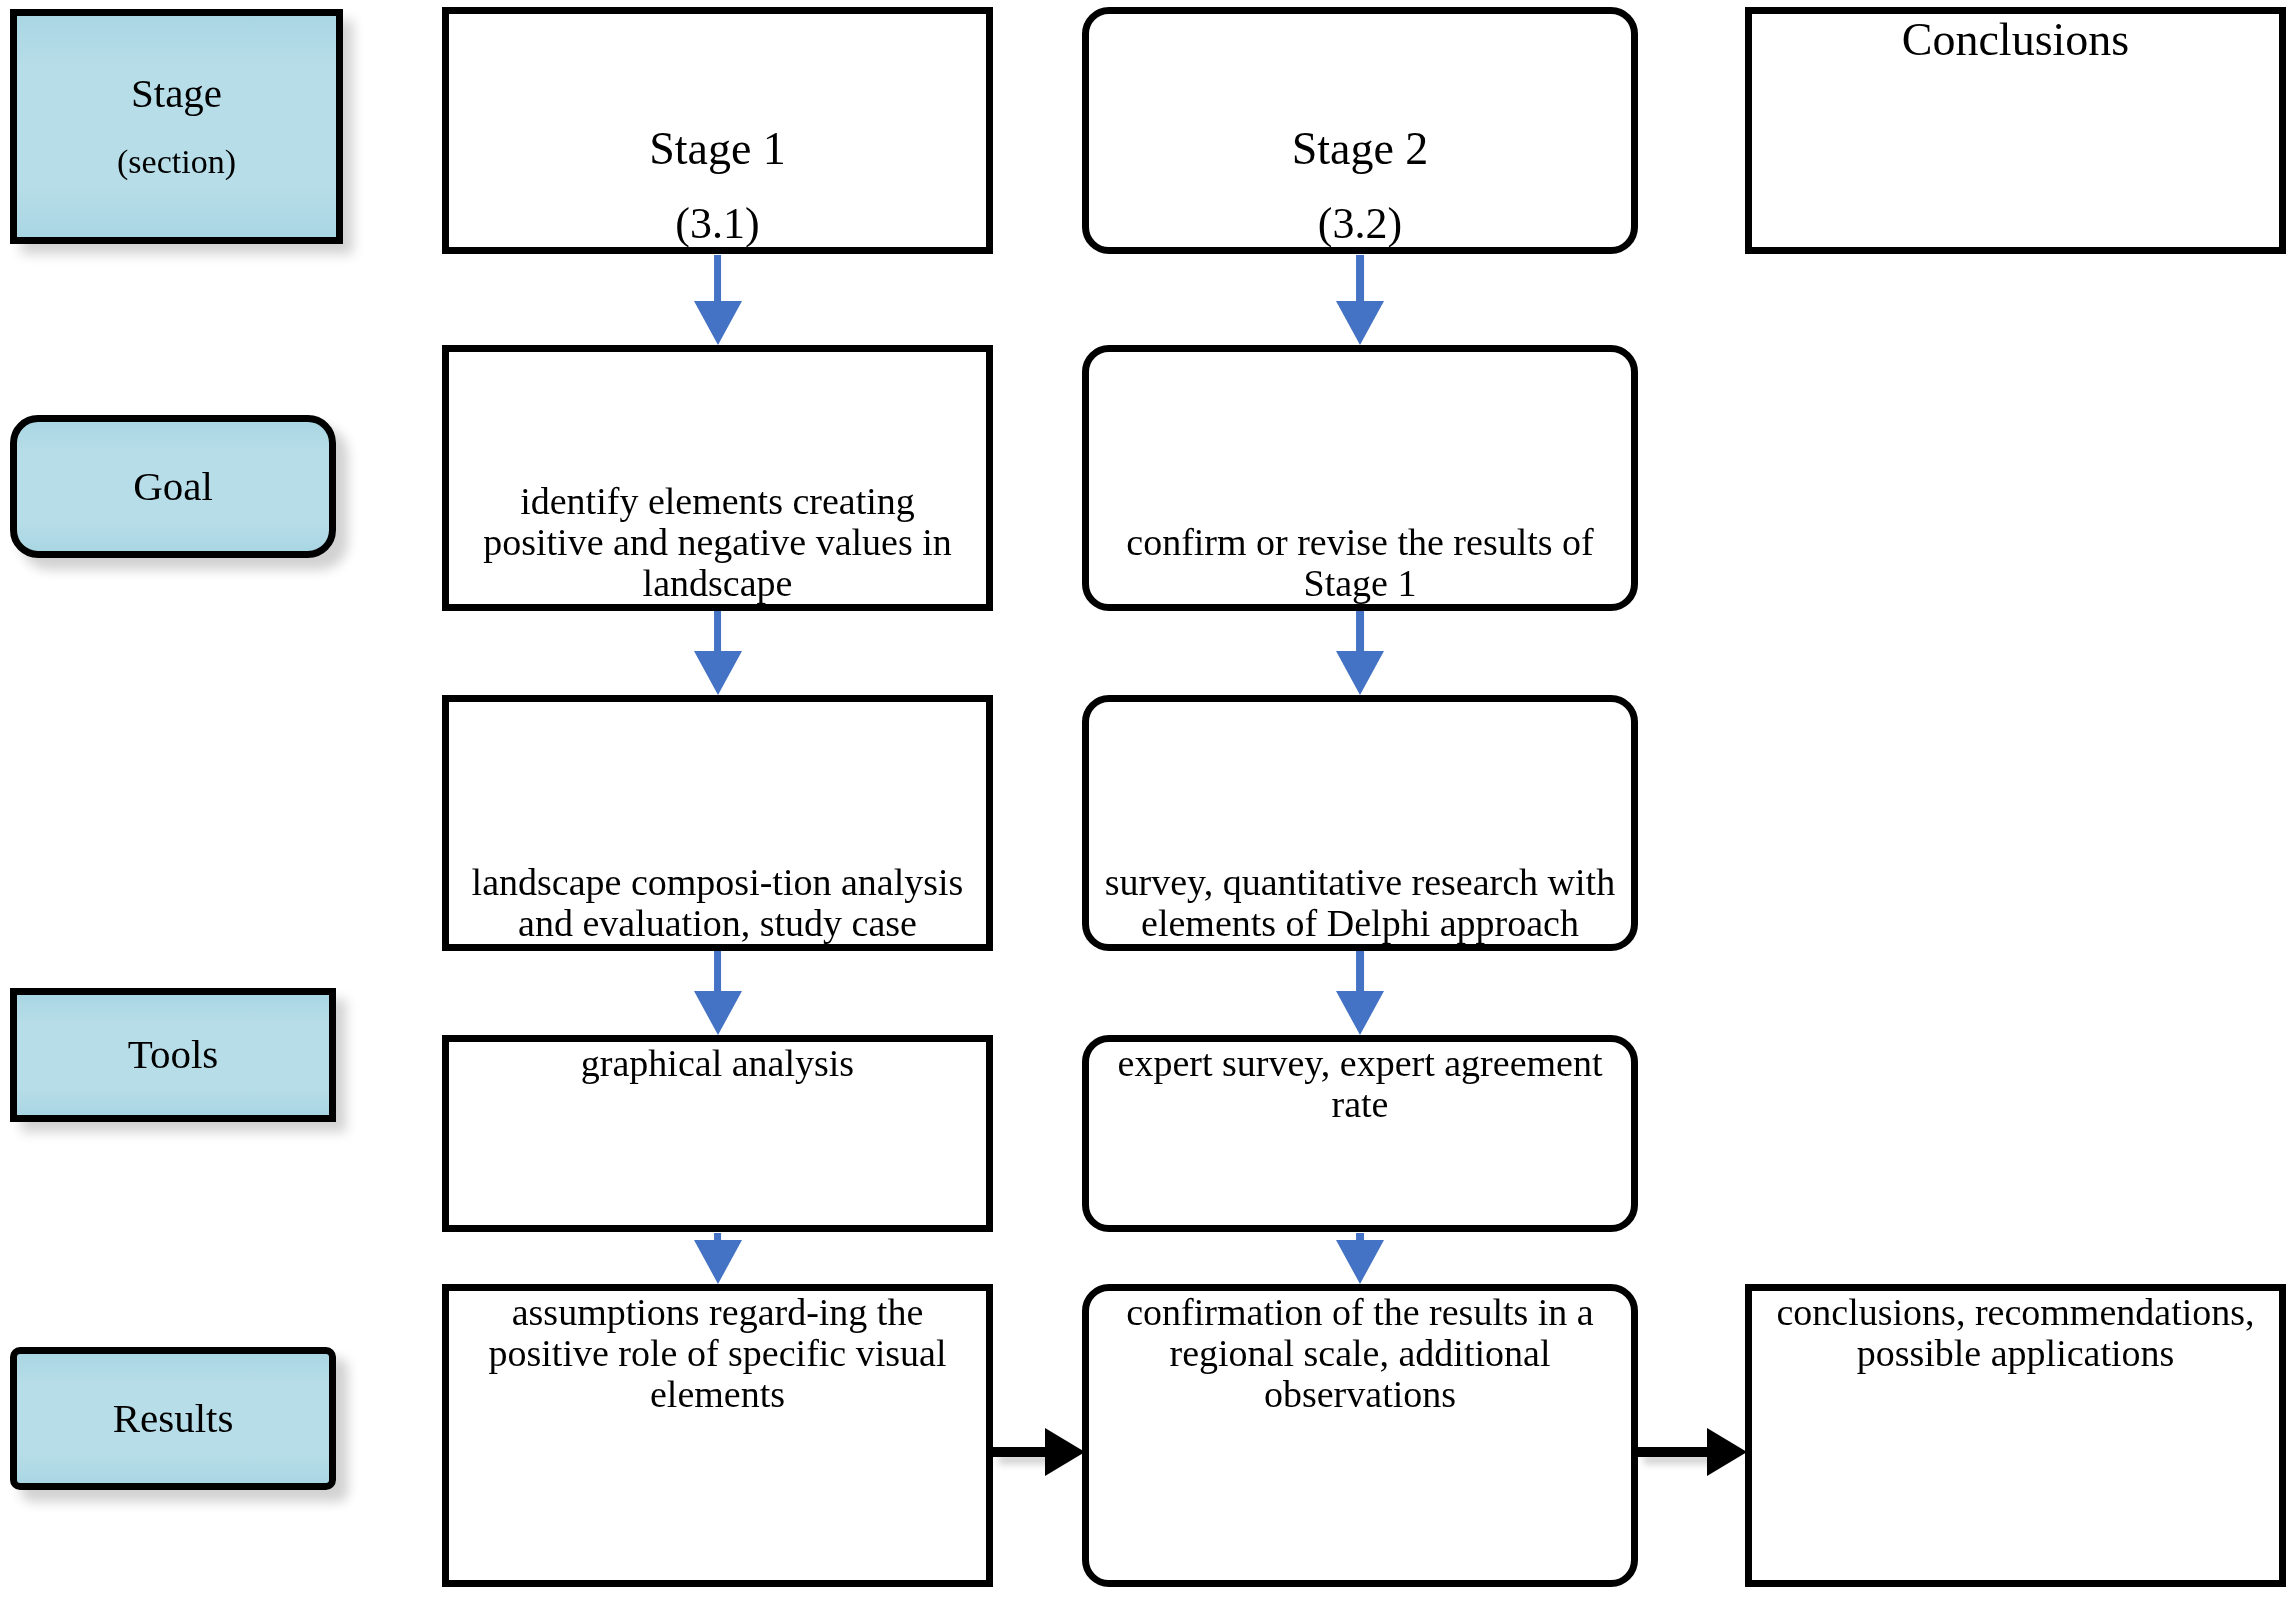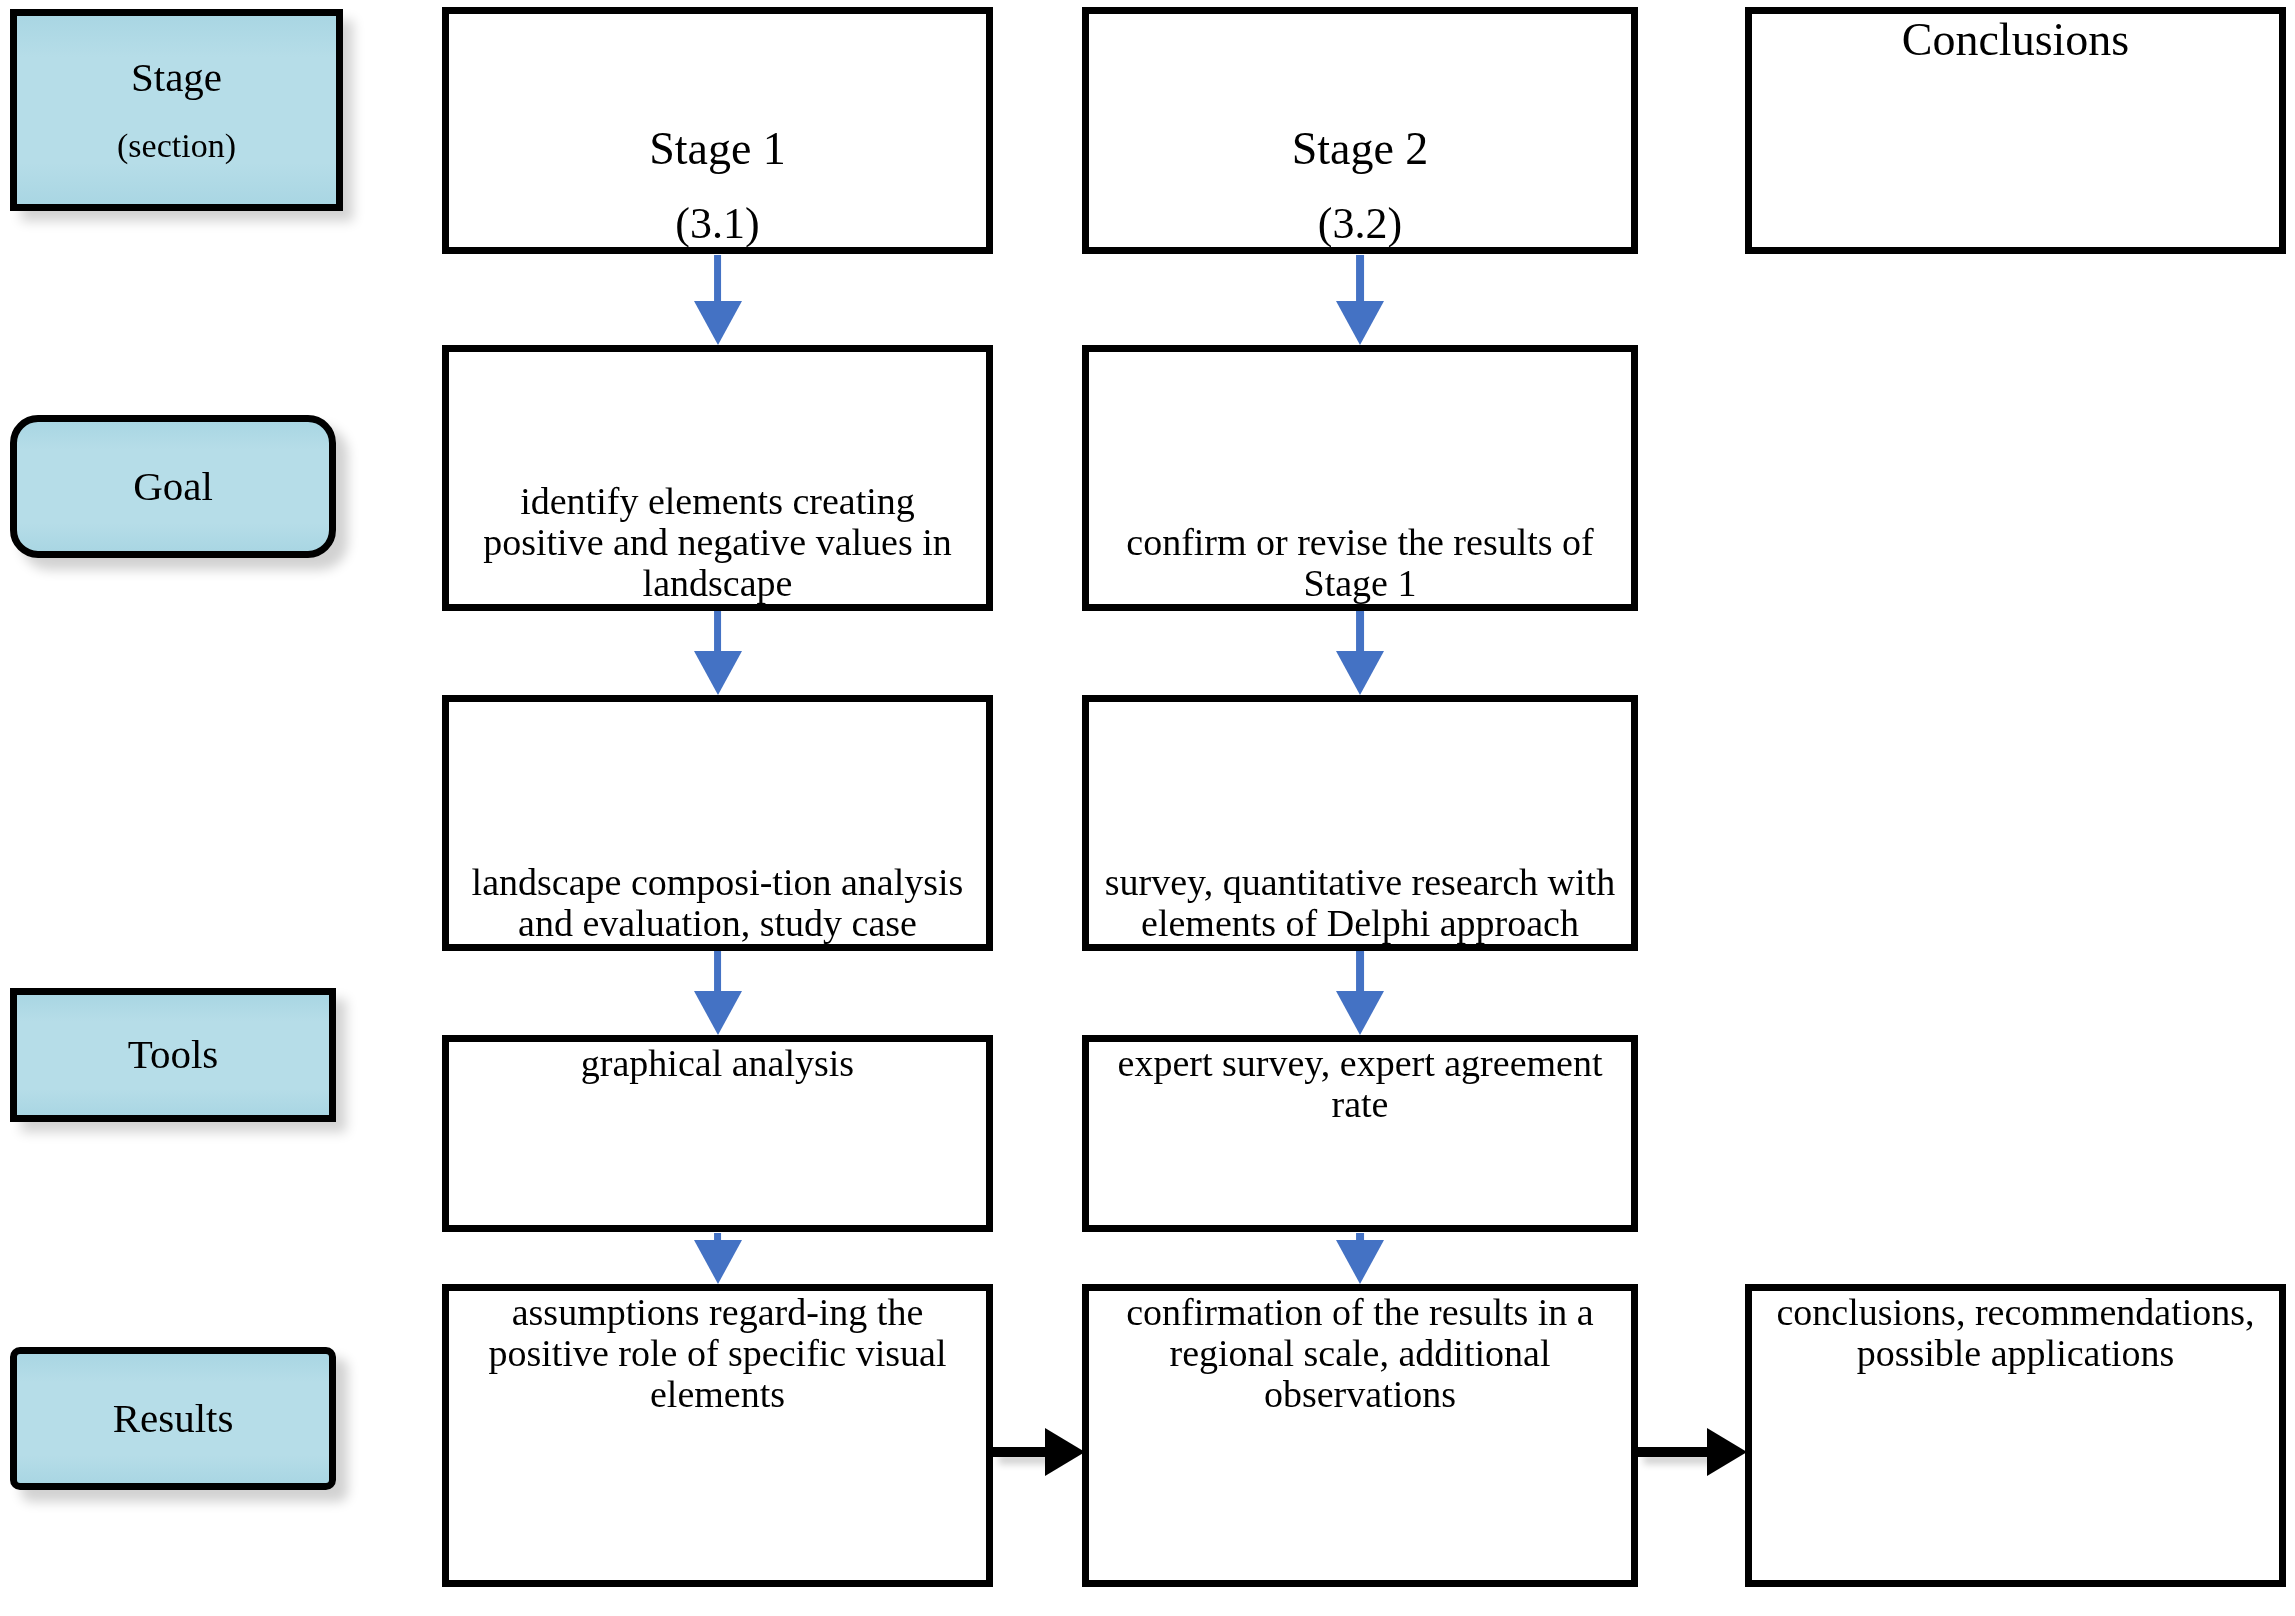--- a/index.html
+++ b/index.html
@@ -43,36 +43,36 @@
 
   
   .harrow{position:absolute;}
   .harrow .hshaft{position:absolute;left:0;top:50%;transform:translateY(-50%);
                   height:10px;background:#000000;
                   box-shadow:5.7px 7.2px 7.2px rgba(0,0,0,0.18);}
   .harrow .hhead{position:absolute;right:0;top:50%;transform:translateY(-50%);
                  width:0;height:0;border-top:24px solid transparent;
                  border-bottom:24px solid transparent;border-left:40px solid #000000;}
   .col-s1{left:442px;width:551px;}
-  .col-s2{left:1082px;width:556px;}
+  .col-s2{left:1082px;width:556px;border-radius:27px;}
   .col-cn{left:1745px;width:541px;}
 
   
   .row-hdr{top:7.2px;height:247px;}
   
   .row-goal{top:345px;height:266px;}
   
   .row-method{top:695px;height:256px;}
   
   .row-tools{top:1035px;height:197px;}
   
   .row-res{top:1284px;height:303px;}
 
   
-  .lb-hdr{left:10px;top:8.6px;width:333px;height:202px;}
+  .lb-hdr{left:10px;top:8.6px;width:333px;height:235px;}
   .lb-goal{left:10px;top:415px;width:326px;height:143px;border-radius:28px;}
   .lb-method{left:10px;top:731px;width:326px;height:143px;}
   .lb-tools{left:10px;top:988px;width:326px;height:134px;}
   .lb-res{left:10px;top:1347px;width:326px;height:143px;border-radius:10px;}
 
   
   .va-s1{left:442px;width:551px;}
   .va-s2{left:1082px;width:556px;}
   .va-r1{top:255px;height:90px;}
   .va-r2{top:611px;height:84px;}

